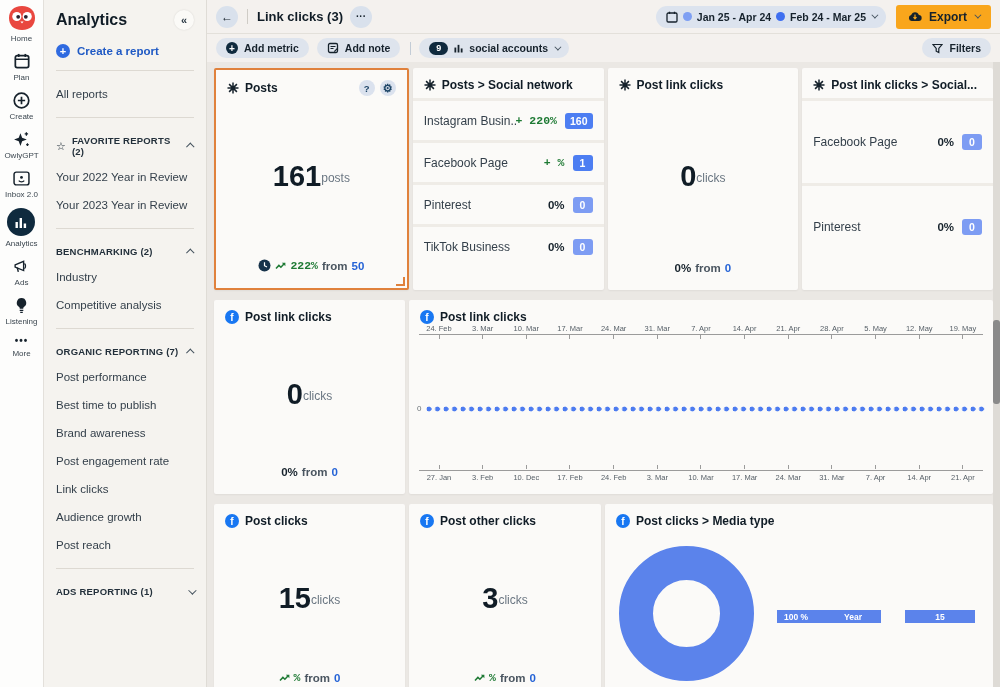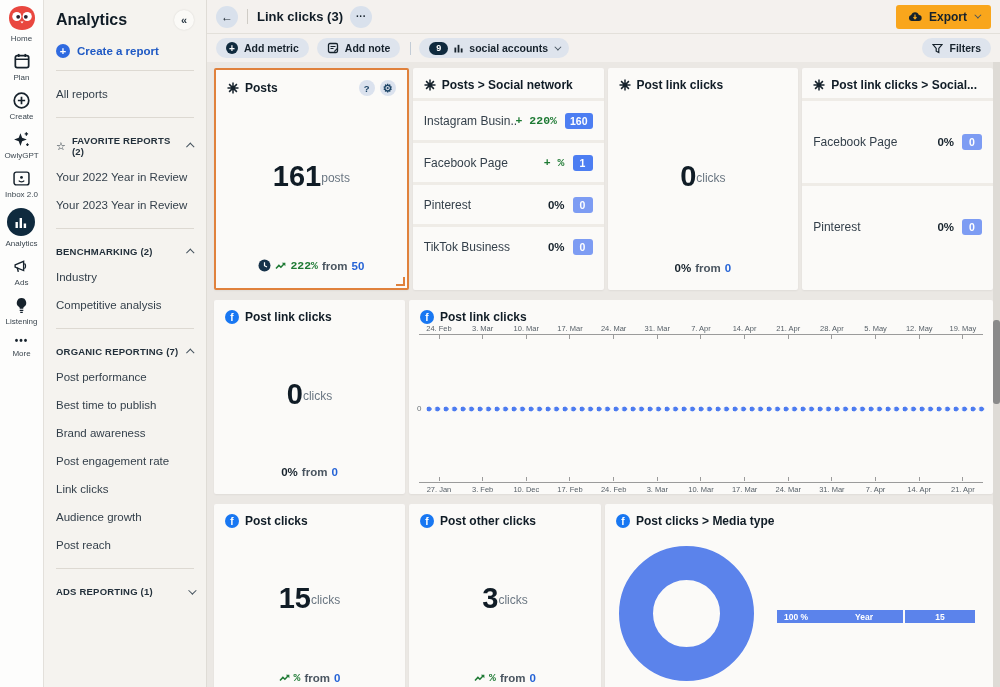--- a/index.html
+++ b/index.html
@@ -105,21 +105,21 @@
   .ylab { font-size:8px; color:#6a7278; }
   .dotline { flex:1; height:6px;
     background-image:radial-gradient(circle at 3px 3px, #4c7bf0 2.2px, rgba(0,0,0,0) 2.7px);
     background-size:8.5px 6px; background-repeat:repeat-x; }
 
   
   .donut { position:absolute; left:14px; top:42px; width:135px; height:135px; border-radius:50%;
     border:34px solid #5b83eb; }
   .leg-bar { position:absolute; height:13px; background:#5b83eb; color:#fff; font-weight:bold; font-size:8.5px;
     display:flex; align-items:center; }
-  .leg1 { left:172px; top:106px; width:126px;gap:31px; }
+  .leg1 { left:172px; top:106px; width:104px;gap:31px; }
   .leg1 .lp { padding-left:7px; } .leg1 .ll { flex:1; text-align:center; padding-right:14px; }
   .leg2 { left:300px; top:106px; width:70px; justify-content:center; }
 
   
   .scroll-track { position:absolute; right:0; top:62px; width:7px; height:625px; background:#dedbd6; }
   .scroll-thumb { position:absolute; right:0; top:258px; width:7px; height:84px; background:#8a8a8a; border-radius:3px; cursor:pointer; }
 
   svg { display:block; }
 </style>
 </head>
@@ -258,20 +258,34 @@
 </aside>
 
 <div class="main">
 
   <div class="topbar">
     <button class="circle-btn">←</button>
     <span class="vdiv"></span>
     <span class="report-title">Link clicks (3)</span>
     <button class="circle-btn" style="font-size:10px;">···</button>
     <div class="spacer"></div>
+    <div class="date-pill">
+      <span>
+        <svg width="12" height="12" viewBox="0 0 12 12">
+            <rect x="1" y="2" width="10" height="9" rx="1.3" fill="none" stroke="#16222c" stroke-width="1.3"></rect>
+            <line x1="3.5" y1="0.7" x2="3.5" y2="3" stroke="#16222c" stroke-width="1.3"></line>
+            <line x1="8.5" y1="0.7" x2="8.5" y2="3" stroke="#16222c" stroke-width="1.3"></line>
+          </svg>
+      </span>
+      <span class="dot a"></span>
+      <span>Jan 25 - Apr 24</span>
+      <span class="dot b"></span>
+      <span>Feb 24 - Mar 25</span>
+      <span class="chev down sm"></span>
+    </div>
     <button class="export-btn">
       <span>
         <svg width="14" height="11" viewBox="0 0 14 11">
             <path d="M3.6 10 a3 3 0 0 1 -.4-5.9 a4 4 0 0 1 7.7 0 a2.7 2.7 0 0 1 -.4 5.9 z" fill="#16222c"></path>
             <path d="M7 3.6 v4 M5.5 6.2 L7 7.8 L8.5 6.2" stroke="#f9a61c" stroke-width="1.2" fill="none"></path>
           </svg>
       </span>
       <span>Export</span>
       <span class="chev down sm"></span>
     </button>
@@ -530,21 +544,21 @@
               </span>
             <span class="tick-cell">
                 <span class="tick"></span>
               </span>
           </div>
         </div>
         <div class="series">
           <span class="ylab">0</span>
           <span class="dotline"></span>
         </div>
-        <div class="ax-wrap" style="top:177px;">
+        <div class="ax-wrap" style="top:165px;">
           <div class="ax-row" style="height:4px; align-items:flex-end;">
             <span class="tick-cell">
                 <span class="tick"></span>
               </span>
               <span class="tick-cell">
                 <span class="tick"></span>
               </span>
             <span class="tick-cell">
                 <span class="tick"></span>
               </span>

